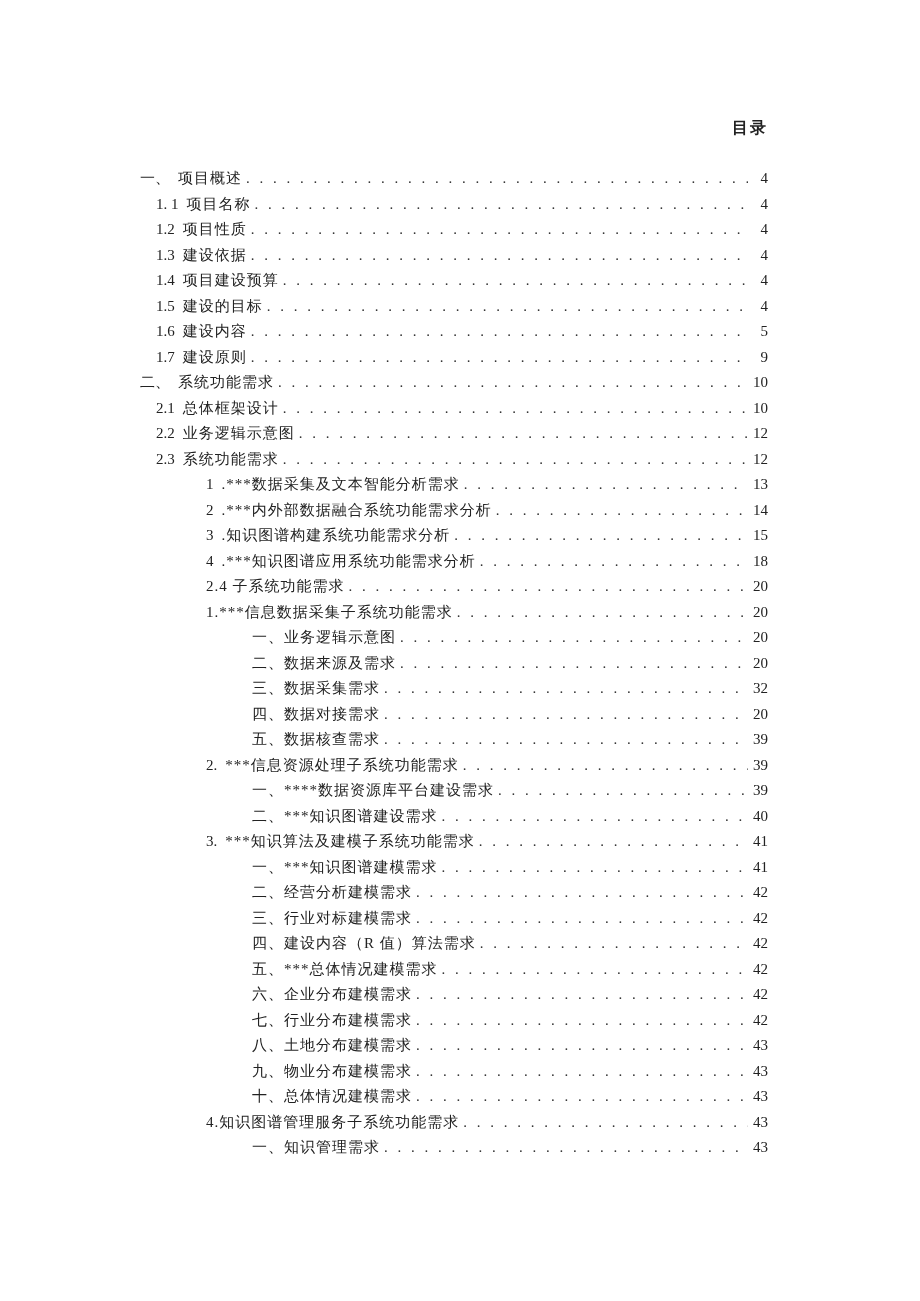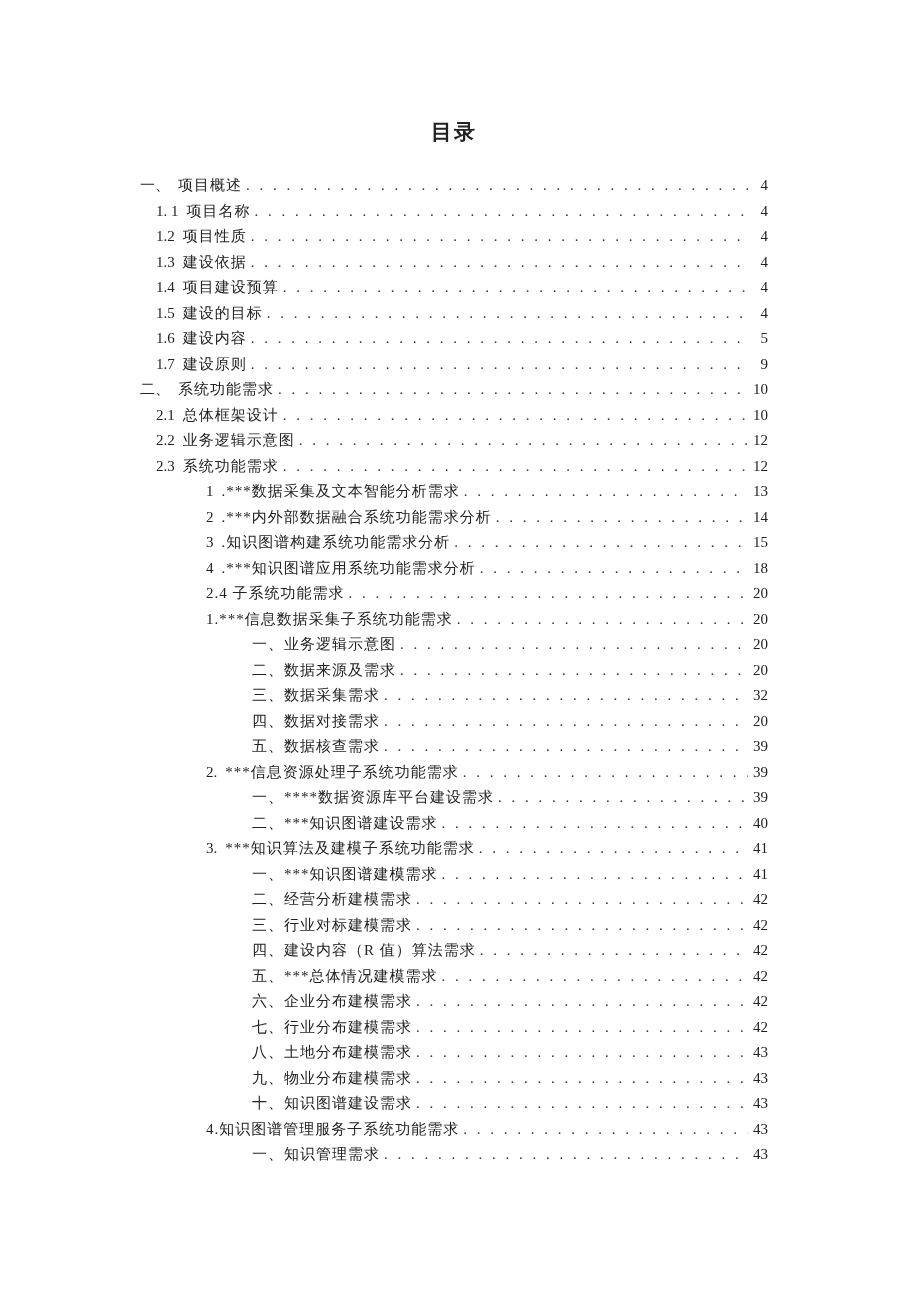--- a/index.html
+++ b/index.html
@@ -7,24 +7,24 @@
     width:920px;
     min-height:1301px;
     background:#fff;
     font-family:"SimSun","STSong","Songti SC",serif;
     font-size:15px;
     color:#222;
     box-sizing:border-box;
     padding:118px 152px 60px 140px;
   }
   .title{
-    text-align:center;
+    text-align:right;
     font-family:"Microsoft YaHei","Heiti SC","SimHei",sans-serif;
     font-weight:bold;
-    font-size:21px;
+    font-size:16px;
     margin-bottom:32px;
     letter-spacing:2px;
   }
   .toc{line-height:1.0}
   .row{
     display:flex;
     align-items:baseline;
     white-space:nowrap;
     margin:10.5px 0;
   }
@@ -243,21 +243,21 @@
       <span class="label">八、土地分布建模需求</span>
       <span class="leader"></span>
       <span class="page">43</span>
     </div>
     <div class="row lvl4">
       <span class="label">九、物业分布建模需求</span>
       <span class="leader"></span>
       <span class="page">43</span>
     </div>
     <div class="row lvl4">
-      <span class="label">十、知识图谱建设需求</span>
+      <span class="label">十、总体情况建模需求</span>
       <span class="leader"></span>
       <span class="page">43</span>
     </div>
     <div class="row lvl3">
       <span class="label">4.知识图谱管理服务子系统功能需求</span>
       <span class="leader"></span>
       <span class="page">43</span>
     </div>
     <div class="row lvl4">
       <span class="label">一、知识管理需求</span>

